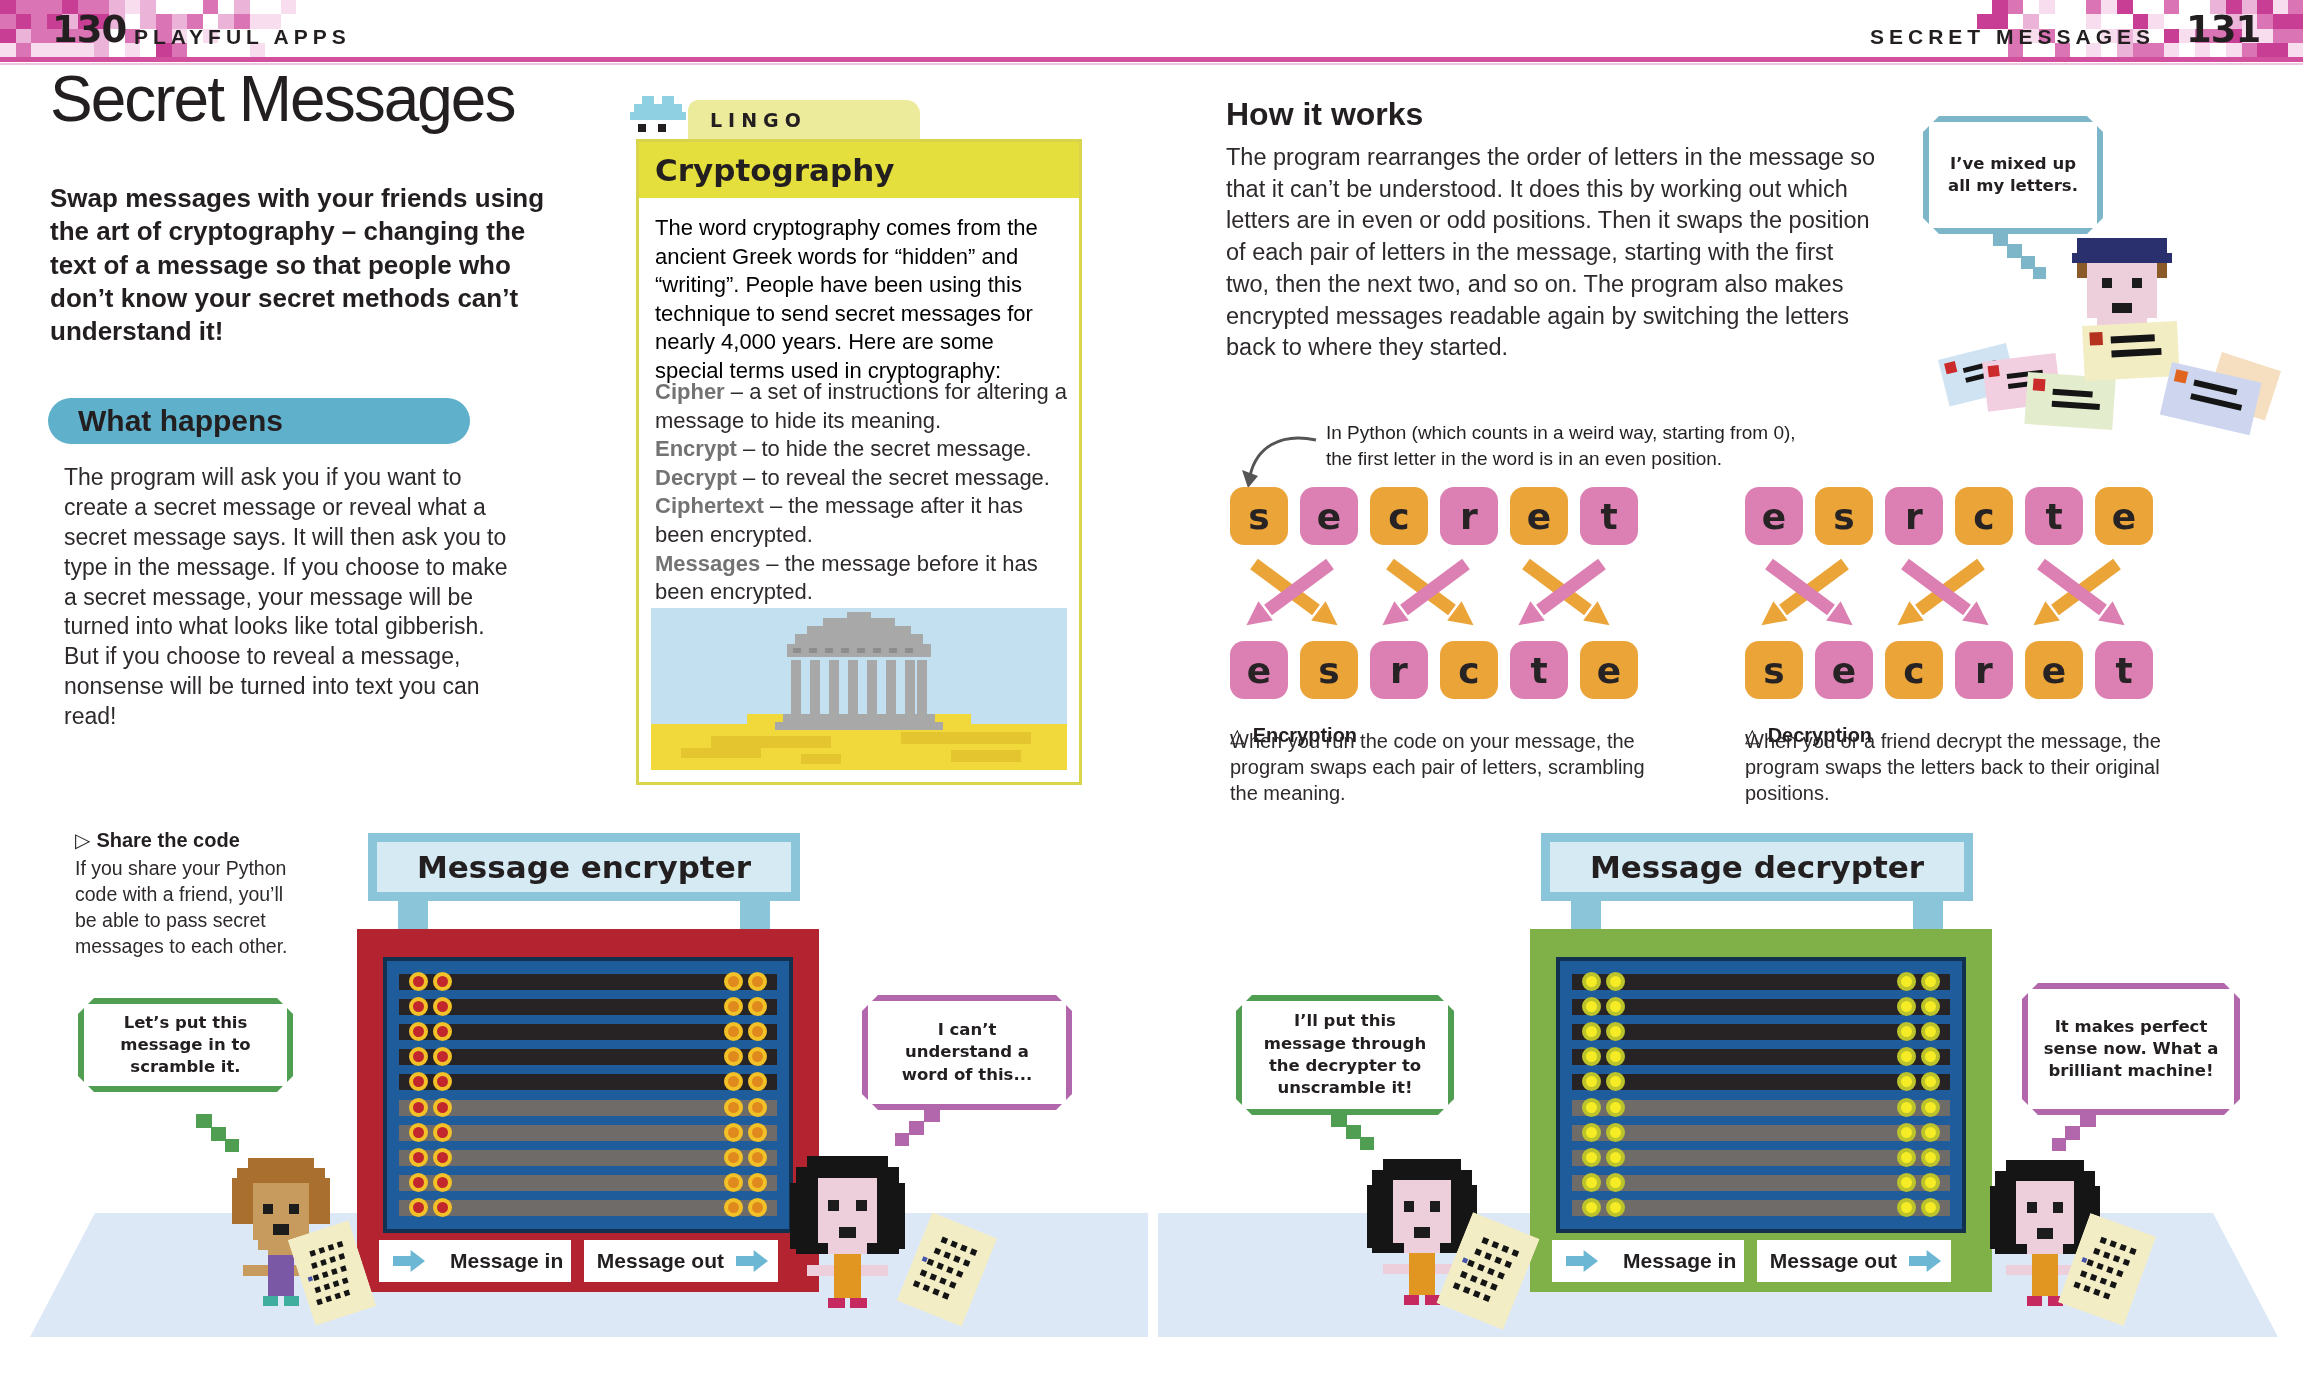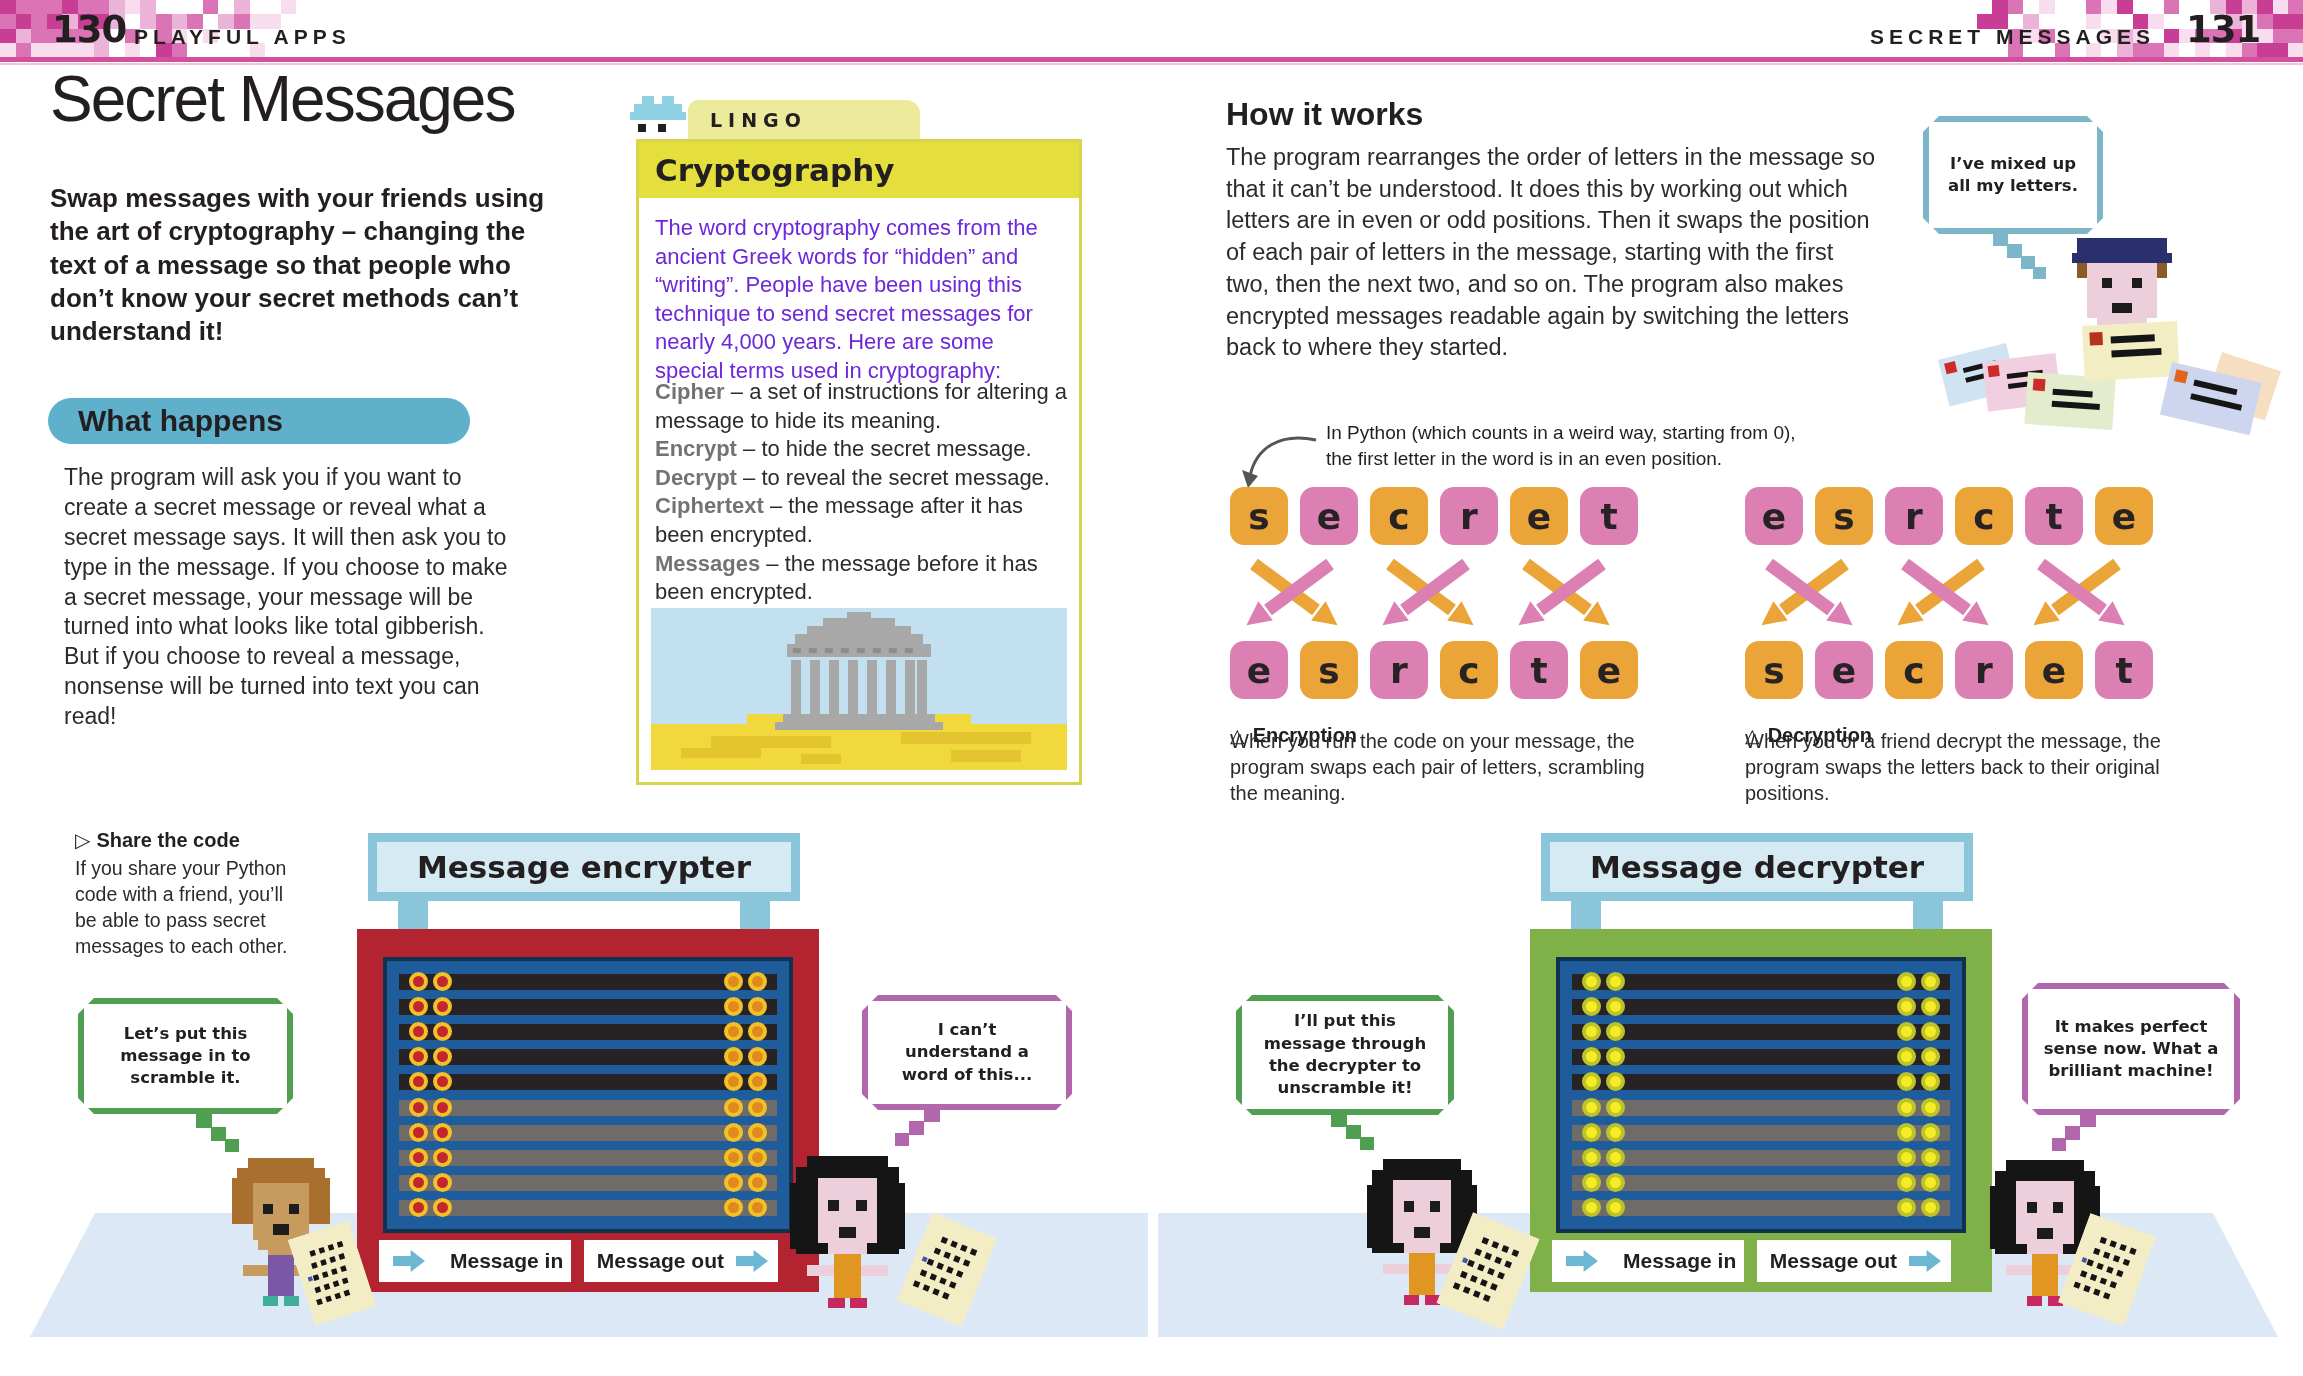--- a/index.html
+++ b/index.html
@@ -25,21 +25,21 @@
   #whBody{left:64px;top:463px;width:458px;font-size:23px;line-height:1.3;color:#2e2a2b;}
   
   #lingoTab{left:688px;top:100px;width:232px;height:40px;background:#ecea9b;
             border-radius:10px 14px 0 0;display:flex;align-items:center;padding-left:22px;
             font-family:"DejaVu Sans",sans-serif;font-weight:bold;font-size:19px;letter-spacing:6px;box-sizing:border-box;}
   #lingoBox{left:636px;top:139px;width:446px;height:646px;background:#fff;
             border:3px solid #d8d44c;box-sizing:border-box;}
   #lingoHead{position:absolute;left:0;top:0;right:0;height:56px;background:var(--lingo-yellow);
             display:flex;align-items:center;padding-left:16px;
             font-family:"DejaVu Sans",sans-serif;font-weight:bold;font-size:31px;}
-  #lingoBody{position:absolute;left:16px;top:72px;width:412px;font-size:22px;line-height:1.3;color:#6d28d9;}
+  #lingoBody{position:absolute;left:16px;top:72px;width:412px;font-size:22px;line-height:1.3;color:#000000;}
   #lingoTerms{position:absolute;left:16px;top:236px;width:416px;font-size:22px;line-height:1.3;color:#2e2a2b;}
   #lingoTerms b{color:#737373;}
   #templeWrap{position:absolute;left:12px;bottom:12px;right:12px;height:162px;}
   
   #hiwTitle{left:1226px;top:96px;font-size:32px;font-weight:bold;}
   #hiwBody{left:1226px;top:142px;width:655px;font-size:23.5px;line-height:1.35;color:#2e2a2b;}
   #annArrow{left:1238px;top:430px;}
   #annText{left:1326px;top:420px;width:520px;font-size:19px;line-height:1.35;}
   .tile-row{position:absolute;display:flex;gap:12px;}
   .tile{width:58px;height:58px;border-radius:14px;display:flex;align-items:center;
@@ -789,21 +789,21 @@
       <span class="bluearrow"></span>
       <span>Message in</span>
     </div>
     <div class="m-box out">
       <span>Message out</span>
       <span class="bluearrow"></span>
     </div>
   </div>
 </div>
 
-<div class="bubble-wrap" style="left:78px;top:998px;width:215px;height:116px;--bc:#4f9e51">
+<div class="bubble-wrap" style="left:78px;top:998px;width:215px;height:94px;--bc:#4f9e51">
   <div class="bubble">Let’s put this message in to scramble it.</div>
   <i class="px" style="left:118px;top:116px;width:16px;height:14px"></i>
   <i class="px" style="left:133px;top:129px;width:15px;height:14px"></i>
   <i class="px" style="left:147px;top:141px;width:14px;height:13px"></i>
 </div>
 <div class="sprite" style="left:222px;top:1152px;width:118px;height:165px">
   <svg width="118" height="165" viewBox="0 0 23 30" shape-rendering="crispEdges">
     <rect x="5" y="0" width="13" height="4" fill="#a96f2e"></rect>
       <rect x="3" y="2" width="17" height="6" fill="#a96f2e"></rect>
     <rect x="2" y="4" width="5" height="9" fill="#a96f2e"></rect>

